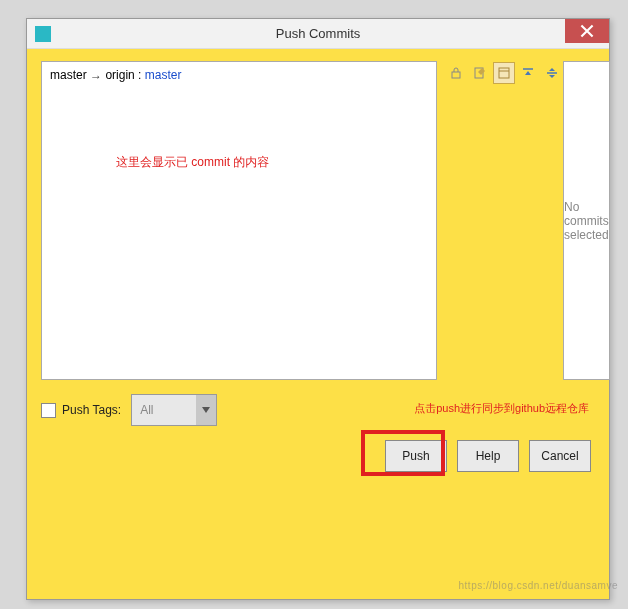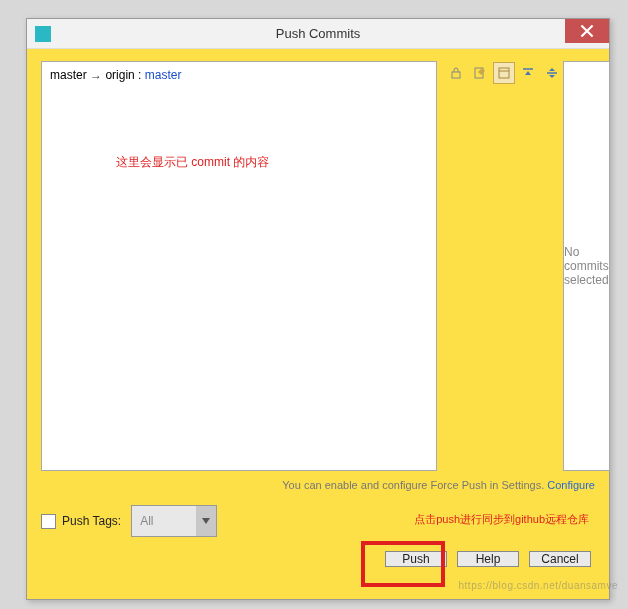--- a/index.html
+++ b/index.html
@@ -3,21 +3,21 @@
 <meta charset="utf-8">
 <style>
 * { box-sizing: border-box; margin: 0; padding: 0; }
 body { font-family: -apple-system, "Segoe UI", Tahoma, sans-serif; font-size: 12px; background: #d8d8d8; width: 628px; height: 609px; position: relative; overflow: hidden; }
 .dialog { position: absolute; top: 18px; left: 26px; width: 584px; height: 582px; background: #fde047; border: 1px solid #999; box-shadow: 2px 2px 6px rgba(0,0,0,0.2); }
 .titlebar { height: 30px; background: #f2f2f2; display: flex; align-items: center; position: relative; border-bottom: 1px solid #ddd; }
 .titlebar-icon { width: 16px; height: 16px; margin-left: 8px; background: #2ab8c5; }
 .titlebar-title { position: absolute; left: 0; right: 0; text-align: center; font-size: 13px; color: #333; }
 .close-btn { position: absolute; right: 0; top: 0; width: 44px; height: 24px; background: #c75050; color: #fff; display: flex; align-items: center; justify-content: center; font-size: 13px; cursor: pointer; }
 .content { padding: 12px 14px 10px 14px; }
-.main-area { display: flex; gap: 8px; height: 410px; }
+.main-area { display: flex; gap: 8px; height: 319px; }
 .left-panel { flex: 1; background: #fff; border: 1px solid #aaa; padding: 6px 8px; position: relative; }
 .branch-line { font-size: 12px; color: #000; }
 .branch-line .arrow { color: #333; }
 .branch-line .remote { color: #1a4dcc; }
 .annotation-left { position: absolute; top: 92px; left: 74px; color: #e02020; font-size: 12px; }
 .right-panel { width: 150px; display: flex; }
 .toolbar { height: 24px; display: flex; gap: 2px; justify-content: flex-end; align-items: center; margin-bottom: 6px; }
 .tb-btn { width: 22px; height: 22px; display: flex; align-items: center; justify-content: center; cursor: pointer; border: 1px solid transparent; }
 .tb-btn.active { background: #f5e6b8; border: 1px solid #c9a84a; }
 .tb-icon { width: 14px; height: 14px; }
@@ -26,21 +26,21 @@
 .hint-line a { color: #2a6acc; text-decoration: none; cursor: pointer; }
 .bottom-row { margin-top: 14px; display: flex; align-items: center; }
 .checkbox-wrap { display: flex; align-items: center; gap: 6px; }
 .checkbox { width: 15px; height: 15px; border: 1px solid #888; background: #fff; cursor: pointer; }
 .check-label { font-size: 12px; color: #222; }
 .combo { margin-left: 4px; display: flex; align-items: center; border: 1px solid #999; background: #e8e8e8; height: 32px; }
 .combo-text { padding: 0 8px; min-width: 64px; color: #888; }
 .combo-arrow { width: 20px; height: 100%; background: #c8c8c8; display: flex; align-items: center; justify-content: center; }
 .annotation-bottom { margin-left: auto; color: #e02020; font-size: 11px; position: relative; top: -2px; right: 6px; }
 .buttons-row { margin-top: 14px; display: flex; justify-content: flex-end; gap: 10px; padding-right: 4px; position: relative; }
-.btn { min-width: 62px; height: 16px; border: 1px solid #888; background: #eaeaea; font-size: 12px; color: #222; cursor: pointer; }
+.btn { min-width: 62px; height: 32px; border: 1px solid #888; background: #eaeaea; font-size: 12px; color: #222; cursor: pointer; }
 .push-highlight { position: absolute; border: 4px solid #e02020; width: 84px; height: 46px; right: 150px; top: -10px; pointer-events: none; }
 .watermark { position: absolute; bottom: 18px; right: 10px; font-size: 10px; color: rgba(120,120,120,0.5); letter-spacing: 0.5px; margin-left: 40px; }
 </style>
 </head>
 <body>
 
 <div class="dialog">
   <div class="titlebar">
     <div class="titlebar-icon"></div>
     <div class="titlebar-title">Push Commits</div>
@@ -95,23 +95,20 @@
                 <path d="M7 12 L4 9 L10 9 Z" fill="#4a78b8"></path>
               </svg>
           </div>
         </div>
         <div class="right-box">
           <span>No commits selected</span>
         </div>
       </div>
     </div>
 
-    <div class="hint-line">
-      <span>You can enable and configure Force Push in Settings. </span><a>Configure</a>
-    </div>
 
     <div class="bottom-row">
       <div class="checkbox-wrap">
         <div class="checkbox"></div>
         <span class="check-label">Push Tags:</span>
         <div class="combo">
           <span class="combo-text">All</span>
           <div class="combo-arrow">
             <svg width="8" height="6" viewBox="0 0 8 6">
                 <path d="M0 0 L8 0 L4 6 Z" fill="#555"></path>

